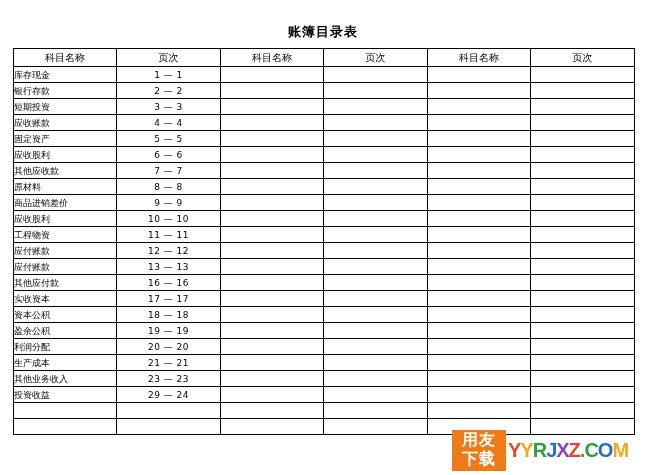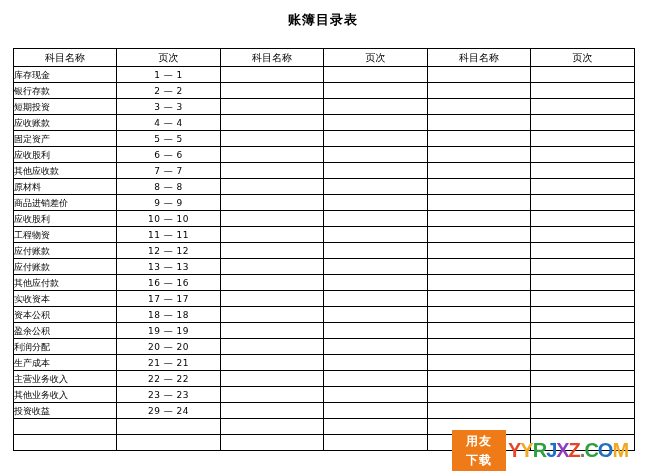--- a/index.html
+++ b/index.html
@@ -19,21 +19,21 @@
     width: 646px;
     height: 475px;
     box-sizing: border-box;
   }
   .doc-title {
     text-align: center;
     font-size: 13px;
     font-weight: bold;
     color: #000;
     letter-spacing: 1px;
-    padding-top: 11px;
+    padding-top: 23px;
     padding-bottom: 0;
     font-family: "DejaVu Sans", sans-serif;
   }
   .table-wrap {
     position: absolute;
     left: 13px;
     top: 48px;
     width: 620px;
   }
   table.ledger {
@@ -75,26 +75,26 @@
     top: 430px;
     width: 181px;
     height: 41px;
     display: flex;
     align-items: stretch;
   }
   .wm-badge {
     width: 54px;
     background: #ef7b18;
     color: #ffffff;
-    font-size: 12px;
+    font-size: 16px;
     font-weight: bold;
     font-family: "DejaVu Sans", sans-serif;
     display: flex;
     flex-direction: column;
-    justify-content: center;
+    justify-content: flex-start;
     align-items: center;
     line-height: 19px;
     letter-spacing: 1px;
   }
   .wm-text {
     display: flex;
     align-items: center;
     padding-left: 2px;
     font-size: 20px;
     font-weight: bold;
@@ -281,28 +281,20 @@
           <td class="name">利润分配</td>
           <td class="page-no">20 — 20</td>
           <td class="name"></td>
           <td class="page-no"></td>
           <td class="name"></td>
           <td class="page-no"></td>
         </tr>
         <tr>
           <td class="name">生产成本</td>
           <td class="page-no">21 — 21</td>
-          <td class="name"></td>
-          <td class="page-no"></td>
-          <td class="name"></td>
-          <td class="page-no"></td>
-        </tr>
-        <tr>
-          <td class="name">主营业务收入</td>
-          <td class="page-no">22 — 22</td>
           <td class="name"></td>
           <td class="page-no"></td>
           <td class="name"></td>
           <td class="page-no"></td>
         </tr>
         <tr>
           <td class="name">其他业务收入</td>
           <td class="page-no">23 — 23</td>
           <td class="name"></td>
           <td class="page-no"></td>

